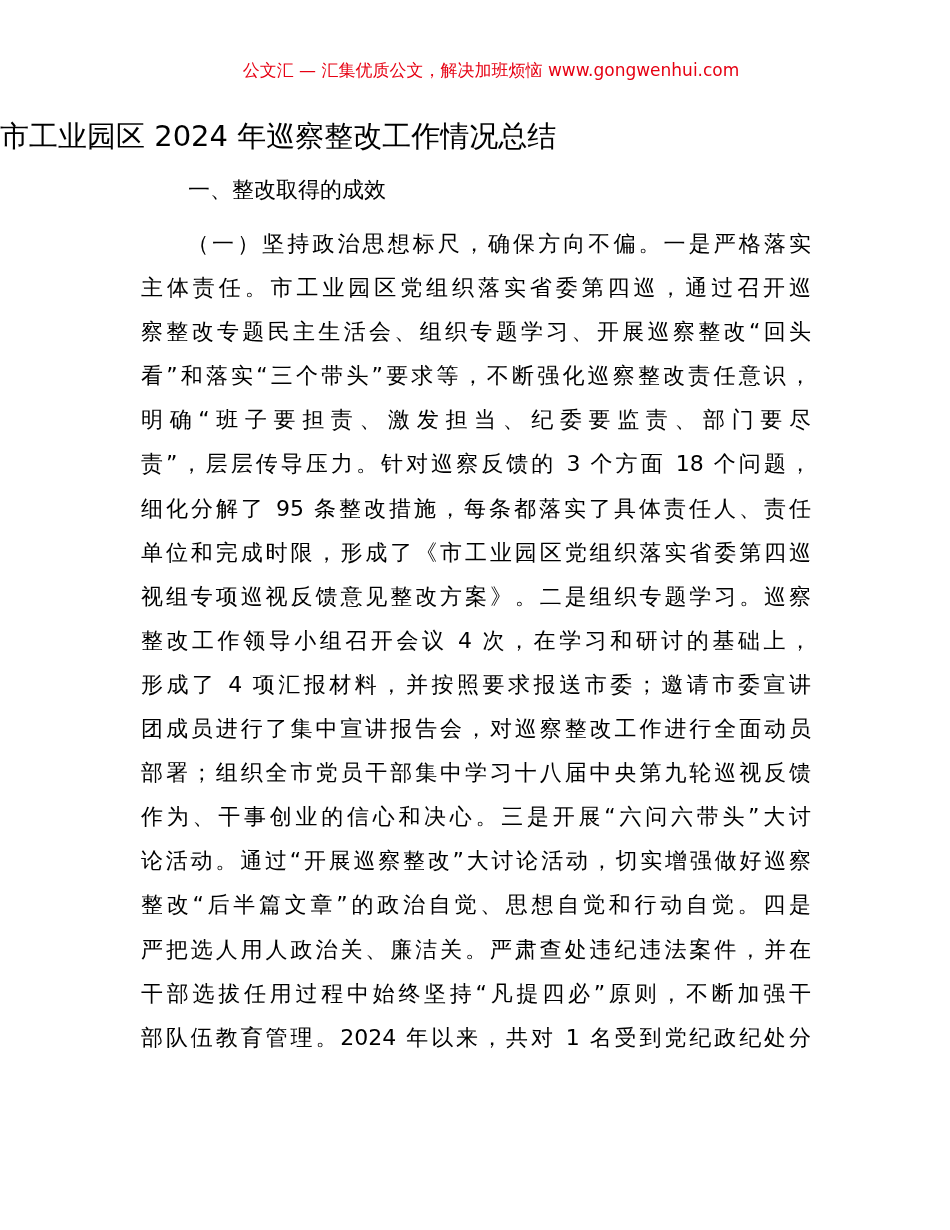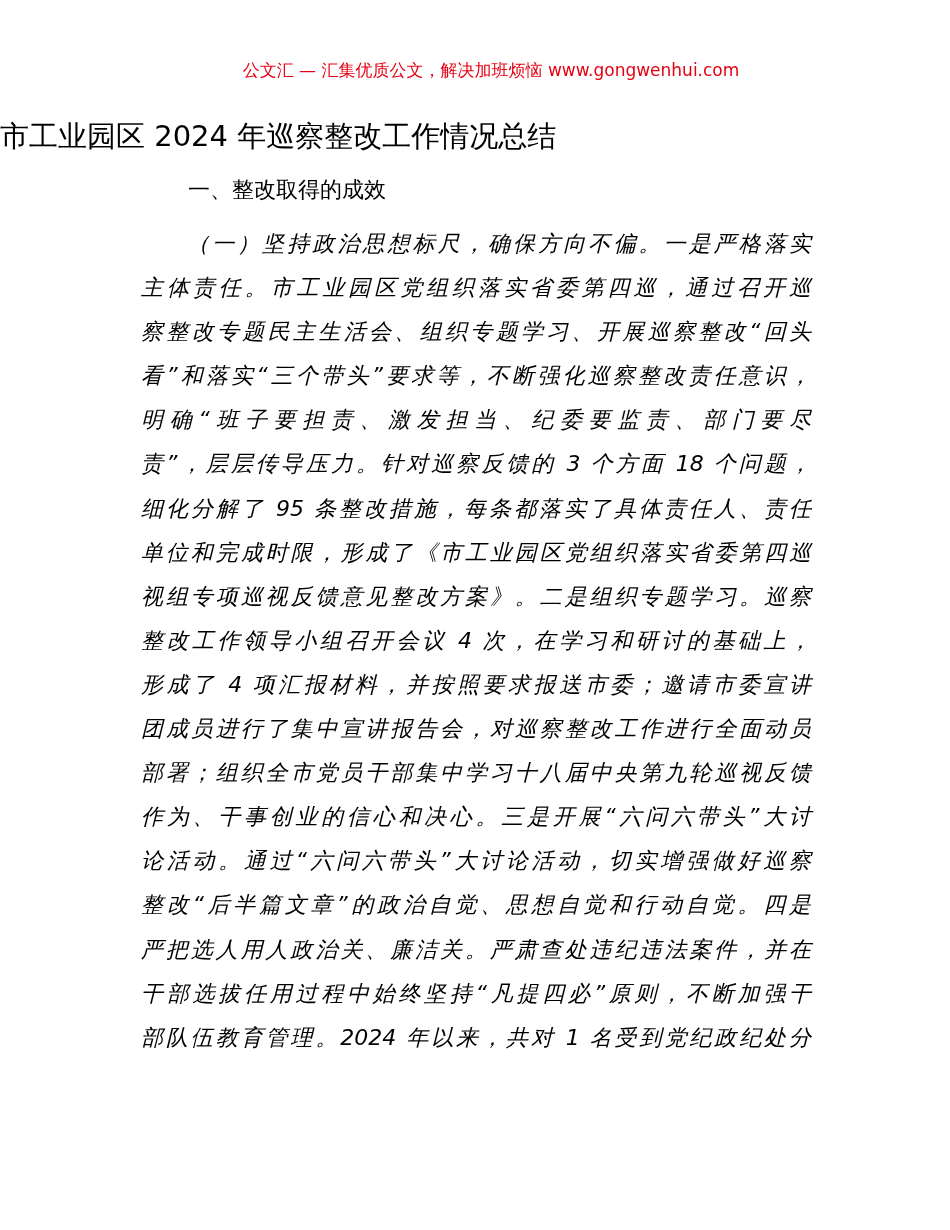--- a/index.html
+++ b/index.html
@@ -40,21 +40,20 @@
       top: 172px;
       left: 188px;
       font-size: 22px;
       line-height: 36px;
     }
     .body-text {
       position: absolute;
       top: 222px;
       left: 141px;
       width: 670px;
-      font-style: italic;
     }
     .line {
       height: 44.1px;
       line-height: 44.1px;
       font-size: 22px;
       white-space: nowrap;
       text-align: justify;
       text-align-last: justify;
     }
     .line.indent {
@@ -78,18 +77,18 @@
   <div class="line">明确“班子要担责、激发担当、纪委要监责、部门要尽</div>
   <div class="line">责”，层层传导压力。针对巡察反馈的 3 个方面 18 个问题，</div>
   <div class="line">细化分解了 95 条整改措施，每条都落实了具体责任人、责任</div>
   <div class="line">单位和完成时限，形成了《市工业园区党组织落实省委第四巡</div>
   <div class="line">视组专项巡视反馈意见整改方案》。二是组织专题学习。巡察</div>
   <div class="line">整改工作领导小组召开会议 4 次，在学习和研讨的基础上，</div>
   <div class="line">形成了 4 项汇报材料，并按照要求报送市委；邀请市委宣讲</div>
   <div class="line">团成员进行了集中宣讲报告会，对巡察整改工作进行全面动员</div>
   <div class="line">部署；组织全市党员干部集中学习十八届中央第九轮巡视反馈</div>
   <div class="line">作为、干事创业的信心和决心。三是开展“六问六带头”大讨</div>
-  <div class="line">论活动。通过“六问六带头”大讨论活动，切实增强做好巡察</div>
+  <div class="line">论活动。通过“开展巡察整改”大讨论活动，切实增强做好巡察</div>
   <div class="line">整改“后半篇文章”的政治自觉、思想自觉和行动自觉。四是</div>
   <div class="line">严把选人用人政治关、廉洁关。严肃查处违纪违法案件，并在</div>
   <div class="line">干部选拔任用过程中始终坚持“凡提四必”原则，不断加强干</div>
   <div class="line">部队伍教育管理。2024 年以来，共对 1 名受到党纪政纪处分</div>
 </div>
 
 </body></html>

